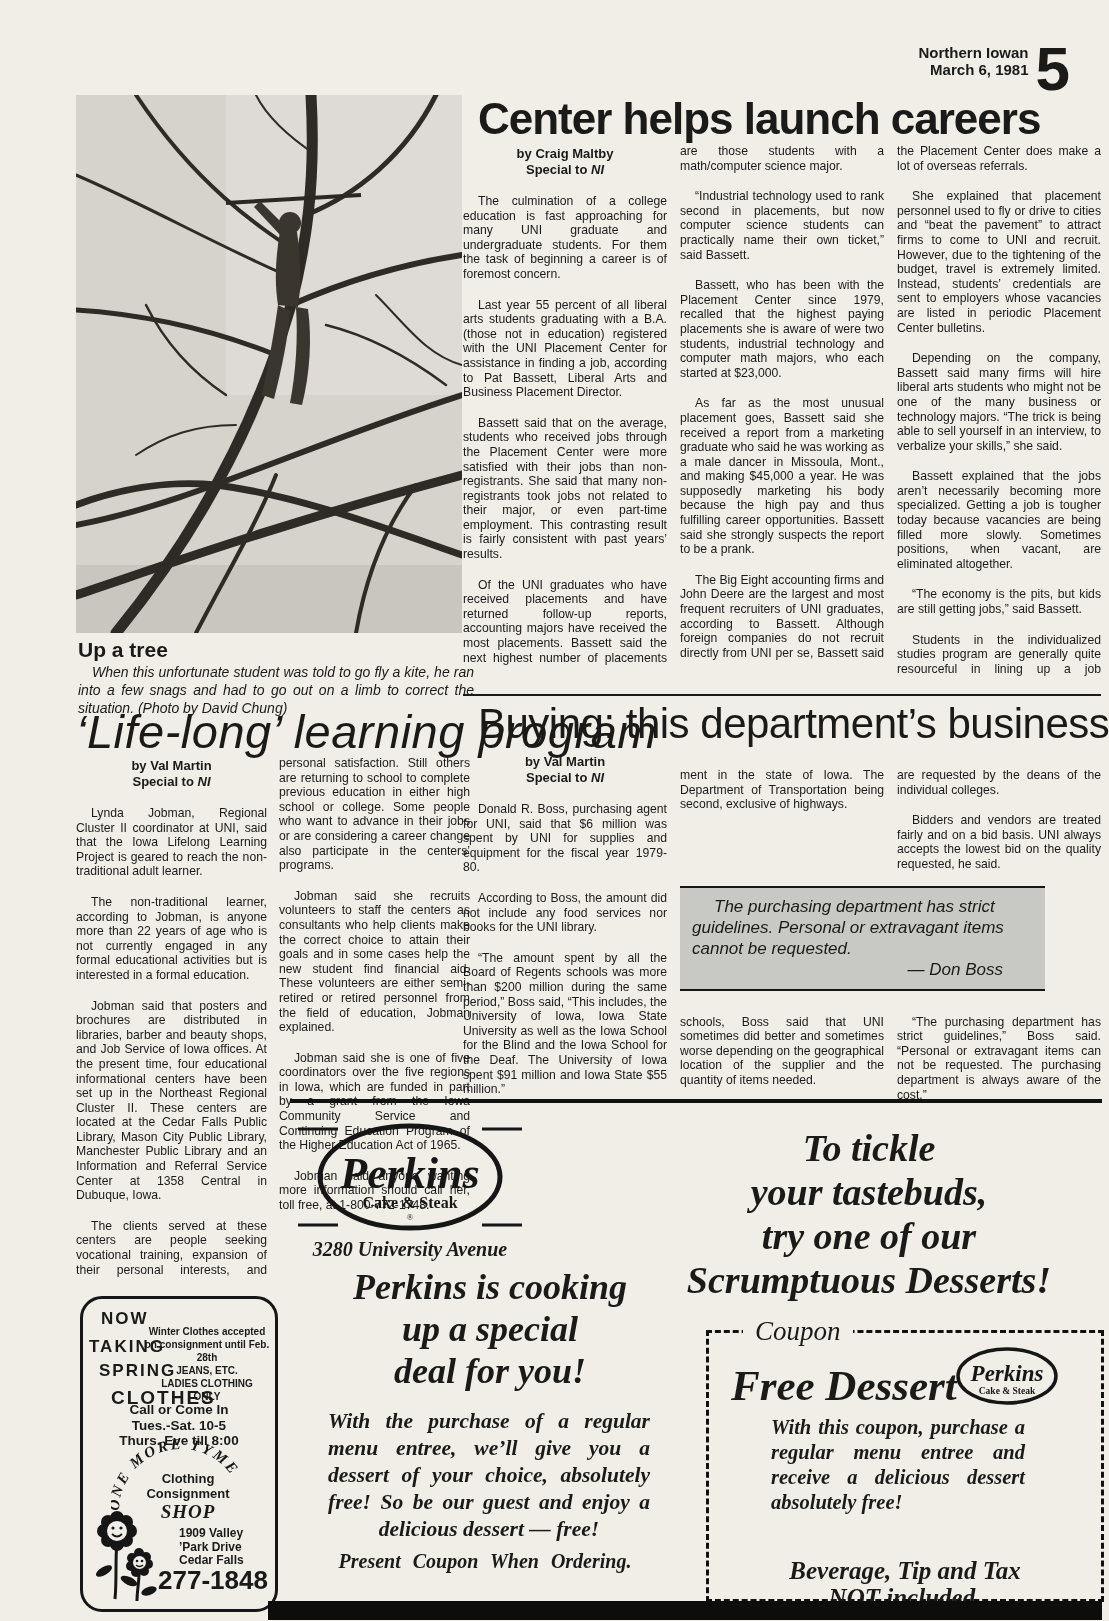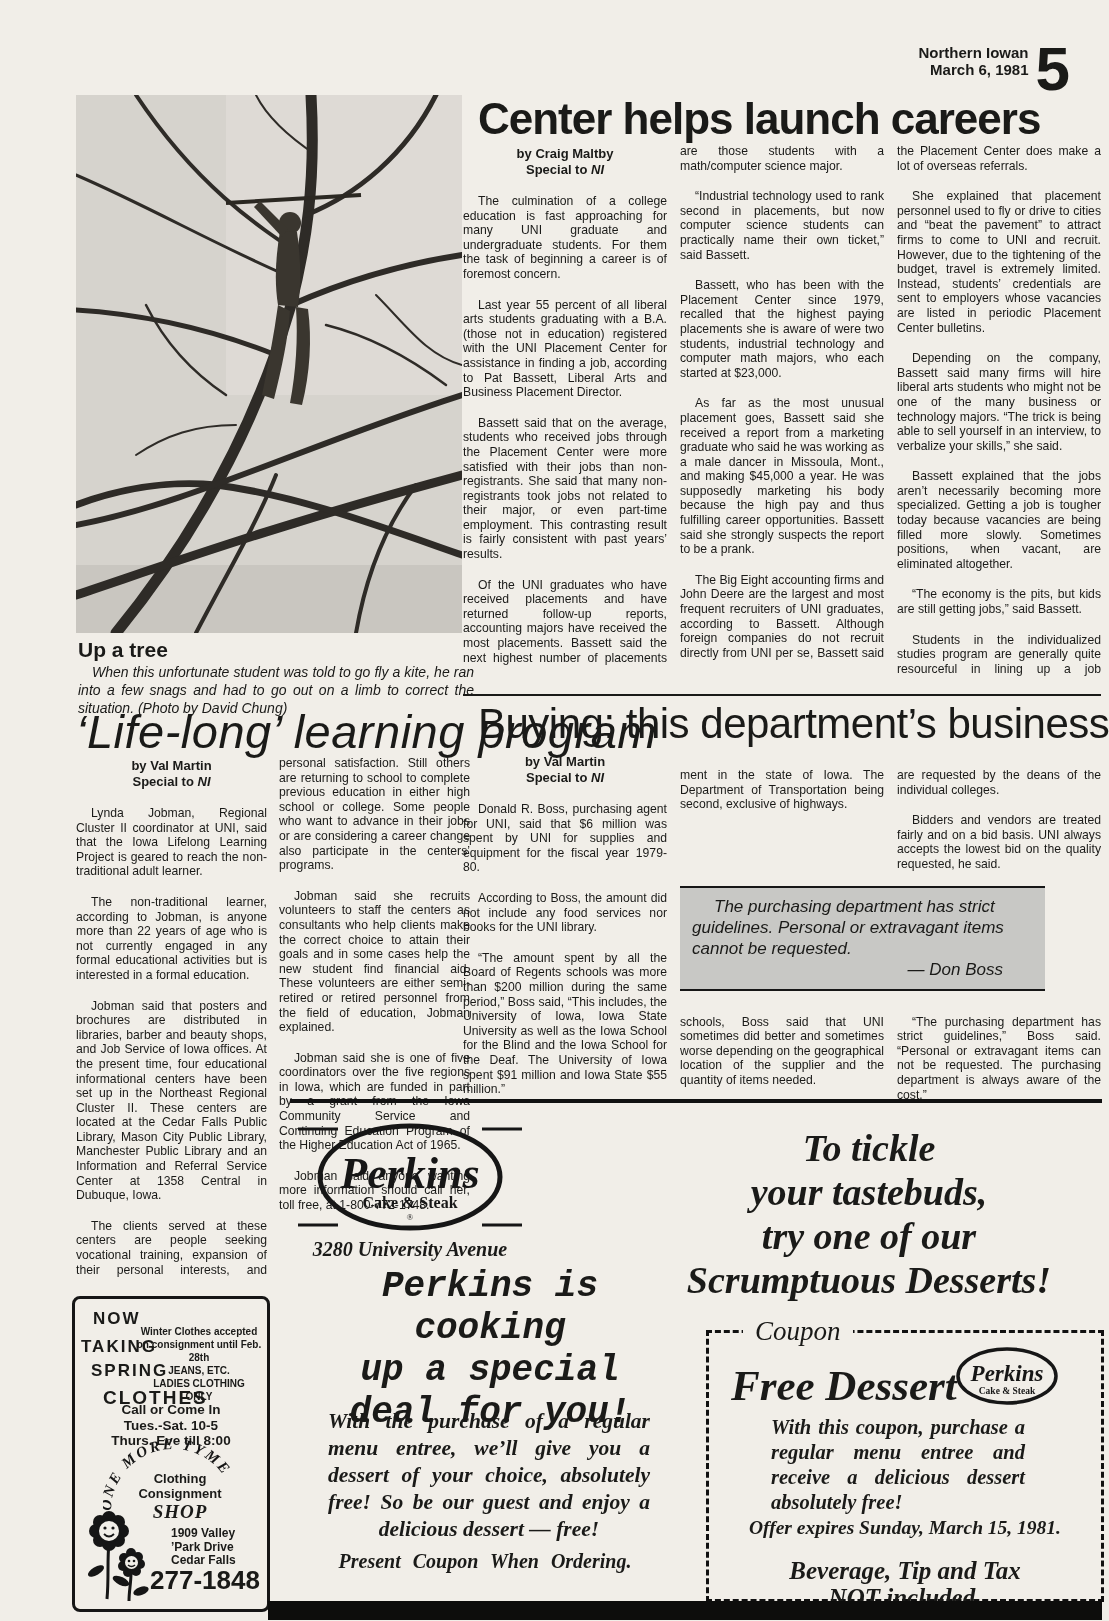--- a/index.html
+++ b/index.html
@@ -40,41 +40,41 @@
   .bcol3bot{grid-column:3;grid-row:3;align-self:start;}
   
   .lifelong-hl{position:absolute;left:76px;top:704px;margin:0;font-size:47px;font-style:italic;font-weight:normal;
                letter-spacing:0.5px;white-space:nowrap;}
   .lifelong-cols{position:absolute;left:76px;top:756px;width:394px;height:530px;
                  column-count:2;column-gap:12px;column-fill:auto;overflow:hidden;}
   
   .rule-ads{position:absolute;left:290px;top:1099px;width:812px;height:4px;background:#111;border:0;margin:0;}
   .bottom-bar{position:absolute;left:268px;top:1601px;width:834px;height:19px;background:#0d0d0c;}
   
-  .tyme-ad{position:absolute;left:72px;top:1296px;width:192px;height:310px;border:3px solid #161616;border-radius:8px;}
+  .tyme-ad{position:absolute;left:80px;top:1296px;width:192px;height:310px;border:3px solid #161616;border-radius:22px;}
   .tyme-ad .tw{position:absolute;font-weight:bold;letter-spacing:2px;font-size:17px;}
   .t-now{left:18px;top:10px;}
   .t-taking{left:6px;top:38px;}
   .t-spring{left:16px;top:62px;}
   .t-clothes{left:28px;top:88px;font-size:19px !important;}
   .t-note{position:absolute;left:60px;top:26px;width:128px;font-weight:bold;font-size:10px;line-height:13px;text-align:center;}
   .t-call{position:absolute;left:0;right:0;top:103px;text-align:center;font-weight:bold;font-size:13.5px;line-height:15.5px;}
   .t-arc{position:absolute;left:28px;top:140px;}
   .t-mid{position:absolute;left:40px;width:130px;text-align:center;font-weight:bold;font-size:13px;}
   .t-shop1{top:172px;} .t-shop2{top:187px;}
   .t-shop{position:absolute;left:40px;top:202px;width:130px;text-align:center;font-family:"Liberation Serif",serif;
           font-weight:bold;font-style:italic;font-size:19px;letter-spacing:1px;}
   .t-flowers{position:absolute;left:4px;top:192px;}
   .t-addr{position:absolute;left:96px;top:228px;width:92px;font-weight:bold;font-size:12px;line-height:13.5px;}
   .t-phone{position:absolute;left:75px;top:266px;font-weight:bold;font-size:26px;}
   .perkins-logo{position:absolute;left:298px;top:1120px;}
   .perkins-addr{position:absolute;left:288px;top:1238px;width:244px;text-align:center;font-family:"Liberation Serif",serif;
                 font-style:italic;font-weight:bold;font-size:20px;}
   .perkins-hl{position:absolute;left:320px;top:1266px;width:340px;text-align:center;
-              font-family:Liberation Mono, monospace;font-style:italic;font-weight:bold;font-size:36px;line-height:42px;}
+              font-family:Liberation Serif, serif;font-style:italic;font-weight:bold;font-size:36px;line-height:42px;}
   .perkins-body{position:absolute;left:328px;top:1408px;width:322px;font-family:"Liberation Serif",serif;font-style:italic;
                 font-weight:bold;font-size:21.5px;line-height:27px;text-align:justify;text-align-last:center;}
   .perkins-footer{position:absolute;left:300px;top:1550px;width:370px;text-align:center;font-family:"Liberation Serif",serif;
                   font-style:italic;font-weight:bold;font-size:20px;word-spacing:7px;}
   
   .dessert-hl{position:absolute;left:636px;top:1126px;width:466px;text-align:center;
               font-family:"Liberation Serif",serif;font-style:italic;font-weight:bold;font-size:38px;line-height:44px;}
   .coupon{position:absolute;left:706px;top:1330px;width:392px;height:266px;border:3px dashed #111;}
   .coupon-label{position:absolute;top:-17px;left:34px;background:#f1eee8;padding:0 12px;
                 font-family:"Liberation Serif",serif;font-style:italic;font-size:27px;}
@@ -307,21 +307,20 @@
 
   <div class="coupon">
     <div class="coupon-label">Coupon</div>
     <div class="coupon-title">Free Dessert</div>
     <svg class="coupon-logo" width="104" height="58" viewBox="0 0 104 58">
       <ellipse cx="52" cy="29" rx="49" ry="27" fill="none" stroke="#161616" stroke-width="3.5"></ellipse>
       <text x="52" y="34" text-anchor="middle" font-family="Liberation Serif,serif" font-style="italic" font-weight="bold" font-size="23" fill="#161616">Perkins</text>
       <text x="52" y="47" text-anchor="middle" font-family="Liberation Serif,serif" font-weight="bold" font-size="9.5" fill="#161616">Cake &amp; Steak</text>
     </svg>
     <div class="coupon-body">With this coupon, purchase a regular menu entree and receive a delicious dessert absolutely free!</div>
-    <div class="coupon-expires">Offer expires Sunday, March 15, 1981.</div>
     <div class="coupon-fine">
       <div>Beverage, Tip and Tax</div>
       <div>NOT included.</div>
     </div>
   </div>
 
   <div class="bottom-bar"></div>
 </div>
 
 </body></html>

